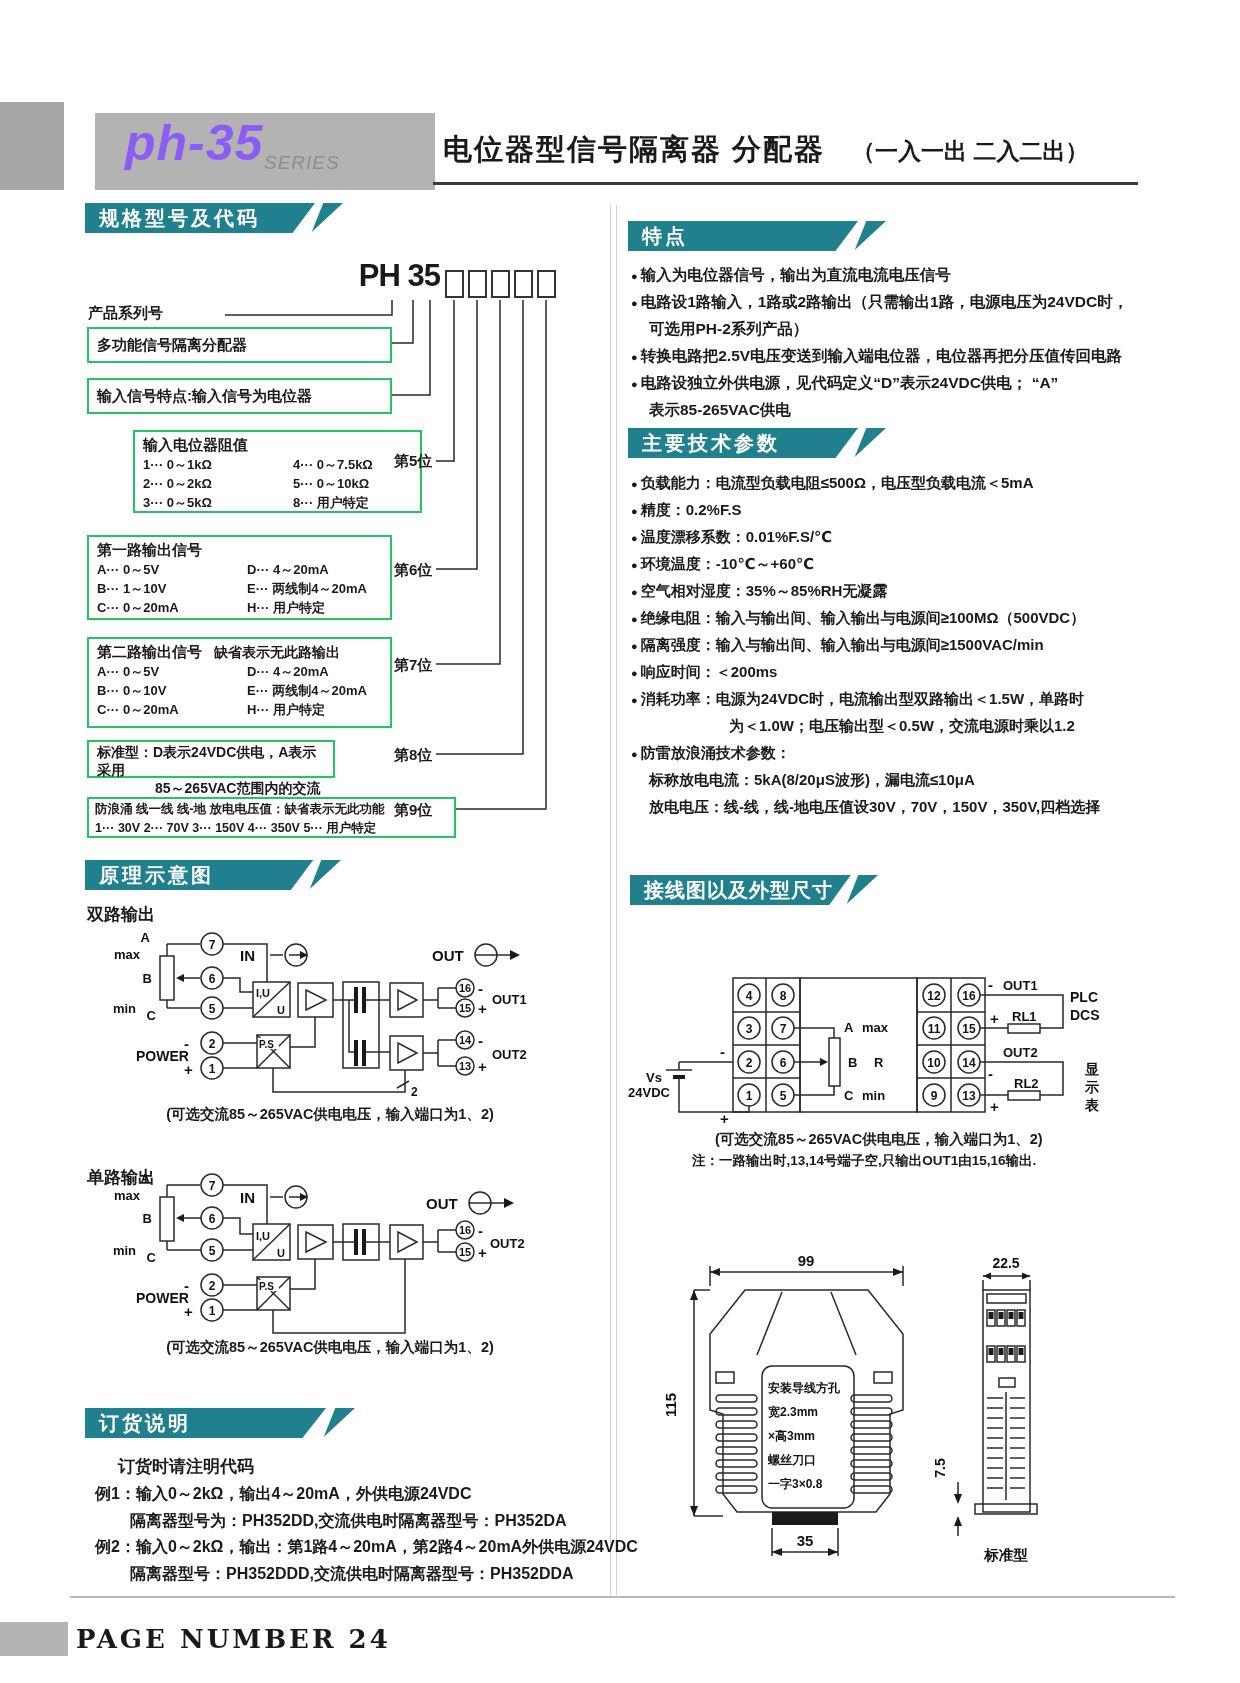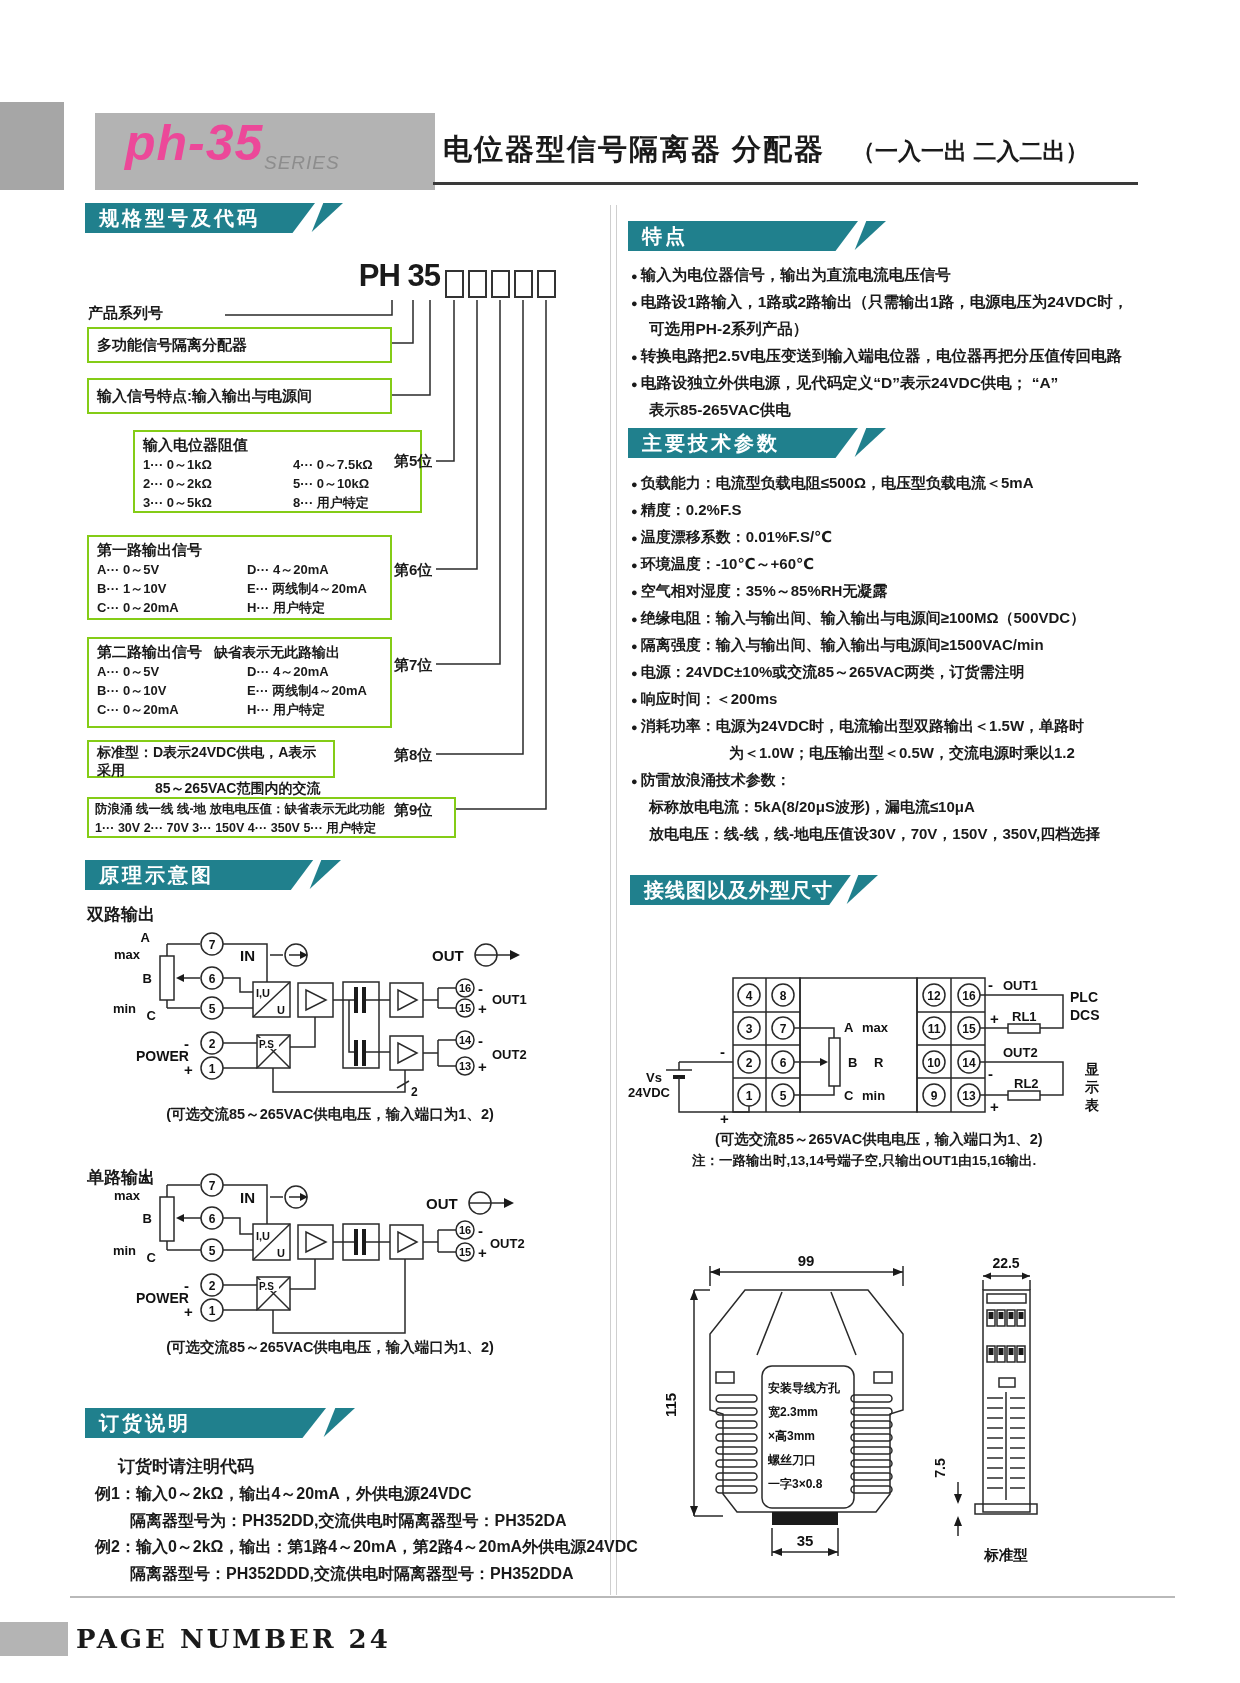--- a/index.html
+++ b/index.html
@@ -7,21 +7,21 @@
     font-family:"Liberation Sans","DejaVu Sans",sans-serif;color:#1a1a1a;overflow:hidden;}
   .abs{position:absolute;}
   
   .banner{position:absolute;height:30px;}
   .bbar{position:absolute;left:0;top:0;width:100%;height:30px;background:#20808d;
     clip-path:polygon(0 0,92% 0,83% 100%,0 100%);color:#fff;font-size:20px;font-weight:bold;
     letter-spacing:3px;line-height:30px;padding-left:14px;box-sizing:border-box;white-space:nowrap;}
   .bwedge{position:absolute;top:0;right:-8px;width:34px;height:29px;background:#20808d;
     clip-path:polygon(42% 0,100% 0,8% 100%);}
   
-  .sbox{position:absolute;border:2px solid #84cc16;box-sizing:border-box;background:#fff;}
+  .sbox{position:absolute;border:2px solid #22c55e;box-sizing:border-box;background:#fff;}
   .sbox .btitle{font-size:15px;font-weight:bold;padding:3px 8px 0 8px;line-height:20px;}
   .optrow{display:grid;grid-template-columns:150px 1fr;padding:0 8px;font-size:13px;font-weight:bold;line-height:19px;white-space:nowrap;}
   .postag{position:absolute;font-size:15px;font-weight:bold;white-space:nowrap;}
   .digitbox{display:inline-block;width:15px;height:24px;border:2px solid #333;margin-right:4px;vertical-align:top;background:#fff;}
   
   .bl{display:block;font-weight:bold;white-space:nowrap;}
   .bl::before{content:"● ";font-size:11px;}
   .bl.c::before,.bl.c2::before{content:"";}
   .bl.c{padding-left:18px;}
   .bl.c2{padding-left:98px;}
@@ -35,21 +35,21 @@
   .ordl{position:absolute;font-size:16px;font-weight:bold;white-space:nowrap;}
   .divider{position:absolute;width:5px;border-left:1.5px solid #cfcfcf;border-right:1.5px solid #cfcfcf;}
 </style>
 </head>
 <body>
 
 <div class="page">
 
   <div class="abs" style="left:0;top:102px;width:64px;height:88px;background:#a6a6a6;"></div>
   <div class="abs" style="left:95px;top:113px;width:340px;height:77px;background:#b3b3b3;"></div>
-  <div class="abs" style="left:125px;top:114px;font-size:50px;font-weight:bold;font-style:italic;color:#ec4899;letter-spacing:1px;">ph-35</div>
+  <div class="abs" style="left:125px;top:114px;font-size:50px;font-weight:bold;font-style:italic;color:#8b5cf6;letter-spacing:1px;">ph-35</div>
   <div class="abs" style="left:264px;top:152px;font-size:19px;font-style:italic;color:#8d8d8d;letter-spacing:1px;">SERIES</div>
   <div class="abs" style="left:443px;top:130px;font-size:29px;font-weight:bold;letter-spacing:2px;">电位器型信号隔离器 分配器</div>
   <div class="abs" style="left:852px;top:136px;font-size:23px;font-weight:bold;">（一入一出 二入二出）</div>
   <div class="abs" style="left:433px;top:182px;width:705px;height:3px;background:#3a3a3a;"></div>
 
   <div class="divider" style="left:610px;top:205px;height:1390px;"></div>
 
   <div class="banner" style="left:85px;top:203px;width:250px;">
     <div class="bbar">规格型号及代码</div>
     <div class="bwedge"></div>
@@ -66,21 +66,21 @@
                          M436,754 H523 V300 M436,809 H546 V300"></path>
   </svg>
 
   <div class="abs" style="left:88px;top:304px;font-size:15px;font-weight:bold;">产品系列号</div>
 
   <div class="sbox" style="left:87px;top:327px;width:305px;height:36px;">
     <div class="btitle" style="padding-top:6px;">多功能信号隔离分配器</div>
   </div>
 
   <div class="sbox" style="left:87px;top:378px;width:305px;height:36px;">
-    <div class="btitle" style="padding-top:6px;">输入信号特点:输入输出与电源间</div>
+    <div class="btitle" style="padding-top:6px;">输入信号特点:输入信号为电位器</div>
   </div>
 
   <div class="sbox" style="left:85px;top:430px;width:289px;height:83px;margin-left:48px;">
     <div class="btitle">输入电位器阻值</div>
     <div class="optrow">
         <span>1··· 0～1kΩ</span>
         <span>4··· 0～7.5kΩ</span>
       </div>
     <div class="optrow">
         <span>2··· 0～2kΩ</span>
@@ -160,21 +160,20 @@
     <div class="bwedge"></div>
   </div>
   <div class="abs" id="params-list" style="left:631px;top:470px;width:575px;">
     <div class="bl">负载能力：电流型负载电阻≤500Ω，电压型负载电流＜5mA</div>
     <div class="bl">精度：0.2%F.S</div>
     <div class="bl">温度漂移系数：0.01%F.S/℃</div>
     <div class="bl">环境温度：-10℃～+60℃</div>
     <div class="bl">空气相对湿度：35%～85%RH无凝露</div>
     <div class="bl">绝缘电阻：输入与输出间、输入输出与电源间≥100MΩ（500VDC）</div>
     <div class="bl">隔离强度：输入与输出间、输入输出与电源间≥1500VAC/min</div>
-    <div class="bl">电源：24VDC±10%或交流85～265VAC两类，订货需注明</div>
     <div class="bl">响应时间：＜200ms</div>
     <div class="bl">消耗功率：电源为24VDC时，电流输出型双路输出＜1.5W，单路时</div>
     <div class="bl c2">为＜1.0W；电压输出型＜0.5W，交流电源时乘以1.2</div>
     <div class="bl">防雷放浪涌技术参数：</div>
     <div class="bl c">标称放电电流：5kA(8/20μS波形)，漏电流≤10μA</div>
     <div class="bl c">放电电压：线-线，线-地电压值设30V，70V，150V，350V,四档选择</div>
   </div>
 
   <div class="banner" style="left:85px;top:860px;width:248px;">
     <div class="bbar">原理示意图</div>

